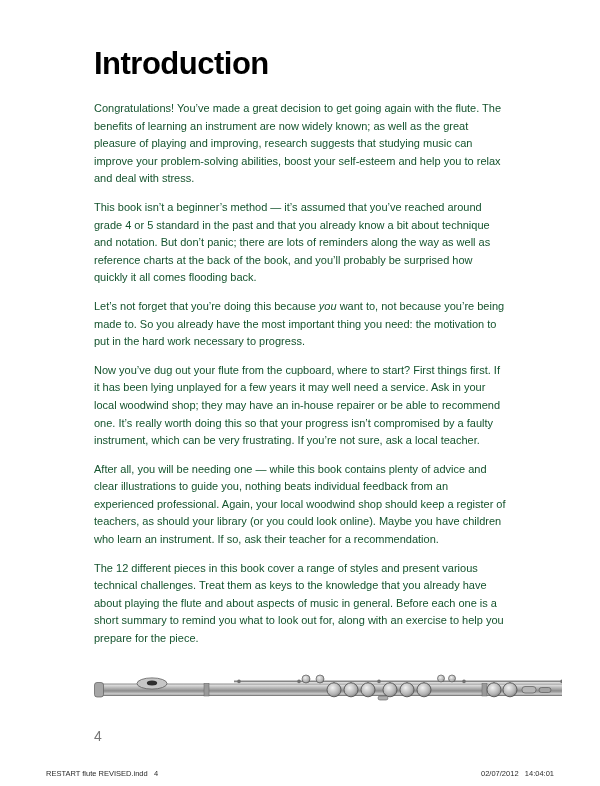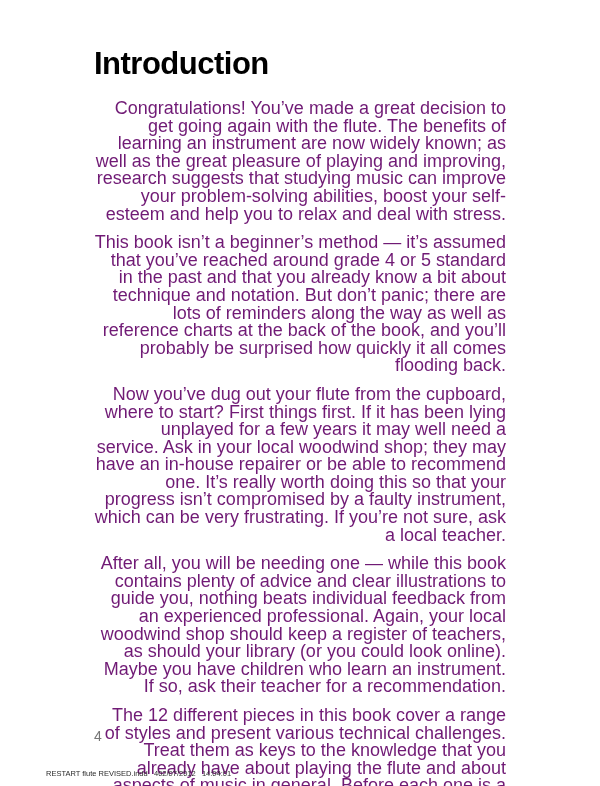--- a/index.html
+++ b/index.html
@@ -16,61 +16,64 @@
   .content { padding: 46px 56px 0 56px; }
   .title {
     font-size: 31px;
     font-weight: bold;
     color: #000000;
     letter-spacing: -0.5px;
     margin-bottom: 18px;
     font-family: "Liberation Sans", sans-serif;
   }
   .body-text p {
-    font-size: 18px;
+    font-size: 11px;
     line-height: 17.6px;
-    color: #701a75;
+    color: #14532d;
     margin-bottom: 11px;
-    text-align: right;
+    text-align: left;
   }
   .body-text em { font-style: italic; }
   .flute-wrap {
     margin-top: 20px;
     text-align: center;
   }
   .flute-wrap svg { display: inline-block; }
   .page-number {
     position: absolute;
     left: 56px;
     bottom: 42px;
     font-size: 14px;
     color: #767676;
   }
   .print-footer {
     position: absolute;
     left: 8px;
     right: 8px;
     bottom: 8px;
     display: flex;
+    justify-content: space-between;
     font-size: 7.5px;
     color: #2b2b2b;
     white-space: pre;
+    gap: 21px;
   }
 </style>
 </head>
 <body>
 
 <div class="page">
   <div class="content">
 
     <h1 class="title">Introduction</h1>
 
     <div class="body-text">
         <p><span>Congratulations! You’ve made a great decision to get going again with the flute. The benefits of learning an instrument are now widely known; as well as the great pleasure of playing and improving, research suggests that studying music can improve your problem-solving abilities, boost your self-esteem and help you to relax and deal with stress.</span></p>
         <p><span>This book isn’t a beginner’s method — it’s assumed that you’ve reached around grade 4 or 5 standard in the past and that you already know a bit about technique and notation. But don’t panic; there are lots of reminders along the way as well as reference charts at the back of the book, and you’ll probably be surprised how quickly it all comes flooding back.</span></p>
+        <p><span>Let’s not forget that you’re doing this because </span><em>you</em><span> want to, not because you’re being made to. So you already have the most important thing you need: the motivation to put in the hard work necessary to progress.</span></p>
         <p><span>Now you’ve dug out your flute from the cupboard, where to start? First things first. If it has been lying unplayed for a few years it may well need a service. Ask in your local woodwind shop; they may have an in-house repairer or be able to recommend one. It’s really worth doing this so that your progress isn’t compromised by a faulty instrument, which can be very frustrating. If you’re not sure, ask a local teacher.</span></p>
         <p><span>After all, you will be needing one — while this book contains plenty of advice and clear illustrations to guide you, nothing beats individual feedback from an experienced professional. Again, your local woodwind shop should keep a register of teachers, as should your library (or you could look online). Maybe you have children who learn an instrument. If so, ask their teacher for a recommendation.</span></p>
         <p><span>The 12 different pieces in this book cover a range of styles and present various technical challenges. Treat them as keys to the knowledge that you already have about playing the flute and about aspects of music in general. Before each one is a short summary to remind you what to look out for, along with an exercise to help you prepare for the piece.</span></p>
       </div>
 
     <div class="flute-wrap">
       <svg width="482" height="48" viewBox="0 0 482 48" aria-hidden="true">
         <defs>
           <linearGradient id="tube" x1="0" y1="0" x2="0" y2="1">
             <stop offset="0" stop-color="#ececec"></stop>

